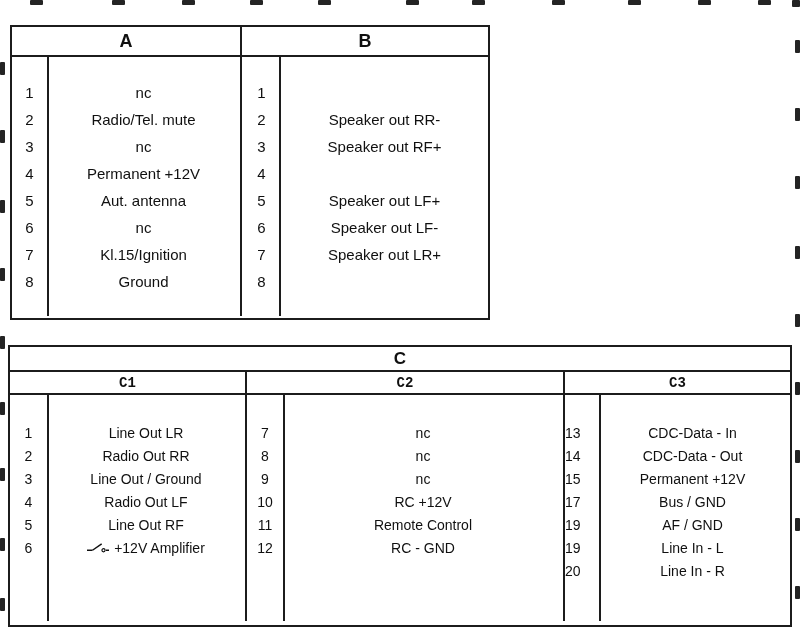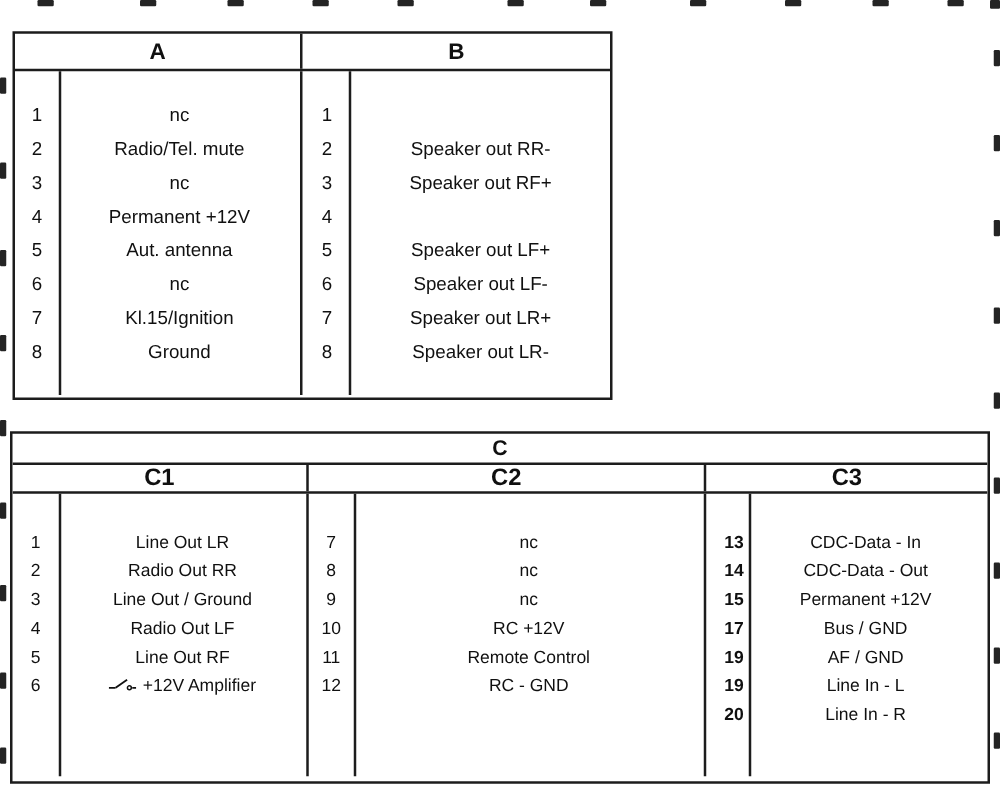--- a/index.html
+++ b/index.html
@@ -53,38 +53,38 @@
     border:2px solid var(--line);background:var(--background);overflow:hidden;
   }
   .cTitle{
     height:25px;border-bottom:2px solid var(--line);
     display:flex;align-items:center;justify-content:center;
     font-weight:bold;font-size:17px;
   }
   .cSub{display:flex;height:23px;border-bottom:2px solid var(--line);}
   .cSub .scell{
     display:flex;align-items:center;justify-content:center;
-    font-weight:bold;font-size:19px;
+    font-weight:bold;font-size:14px;font-family:Liberation Mono, monospace;
   }
   .cSub .s1{width:237px;border-right:2px solid var(--line);}
   .cSub .s2{width:318px;border-right:2px solid var(--line);}
   .cSub .s3{flex:1;}
   .cBody{display:flex;height:calc(100% - 52px);}
   .sec{position:relative;}
   .sec1{width:237px;border-right:2px solid var(--line);}
   .sec2{width:318px;border-right:2px solid var(--line);}
   .sec3{flex:1;}
   .sec1 .vdiv{left:37px;}
   .sec2 .vdiv{left:36px;}
   .sec3 .vdiv{left:34px;}
   .rowsC{padding-top:26px;}
   .crow{display:flex;height:23px;align-items:center;font-size:14px;}
   .sec1 .pnum{width:37px;text-align:center;}
   .sec2 .pnum{width:36px;text-align:center;}
-  .sec3 .pnum{width:30px;text-align:right;font-weight:bold;}
+  .sec3 .pnum{width:30px;text-align:left;}
 
   .switch-ic{display:inline-flex;align-items:center;}
   .switch-ic svg{display:block;}
 </style>
 </head>
 <body>
 
 <div>
   <div class="tick h" style="left:30px;top:0;"></div>
   <div class="tick h" style="left:112px;top:0;"></div>
@@ -185,21 +185,20 @@
         <div class="prow">
             <span class="pnum">6</span>
             <span class="plabel">Speaker out LF-</span>
           </div>
         <div class="prow">
             <span class="pnum">7</span>
             <span class="plabel">Speaker out LR+</span>
           </div>
         <div class="prow">
             <span class="pnum">8</span>
-            <span class="plabel">Speaker out LR-</span>
           </div>
       </div>
     </div>
   </div>
 </div>
 
 <div class="tableC">
   <div class="cTitle">C</div>
   <div class="cSub">
     <div class="scell s1">C1</div>

